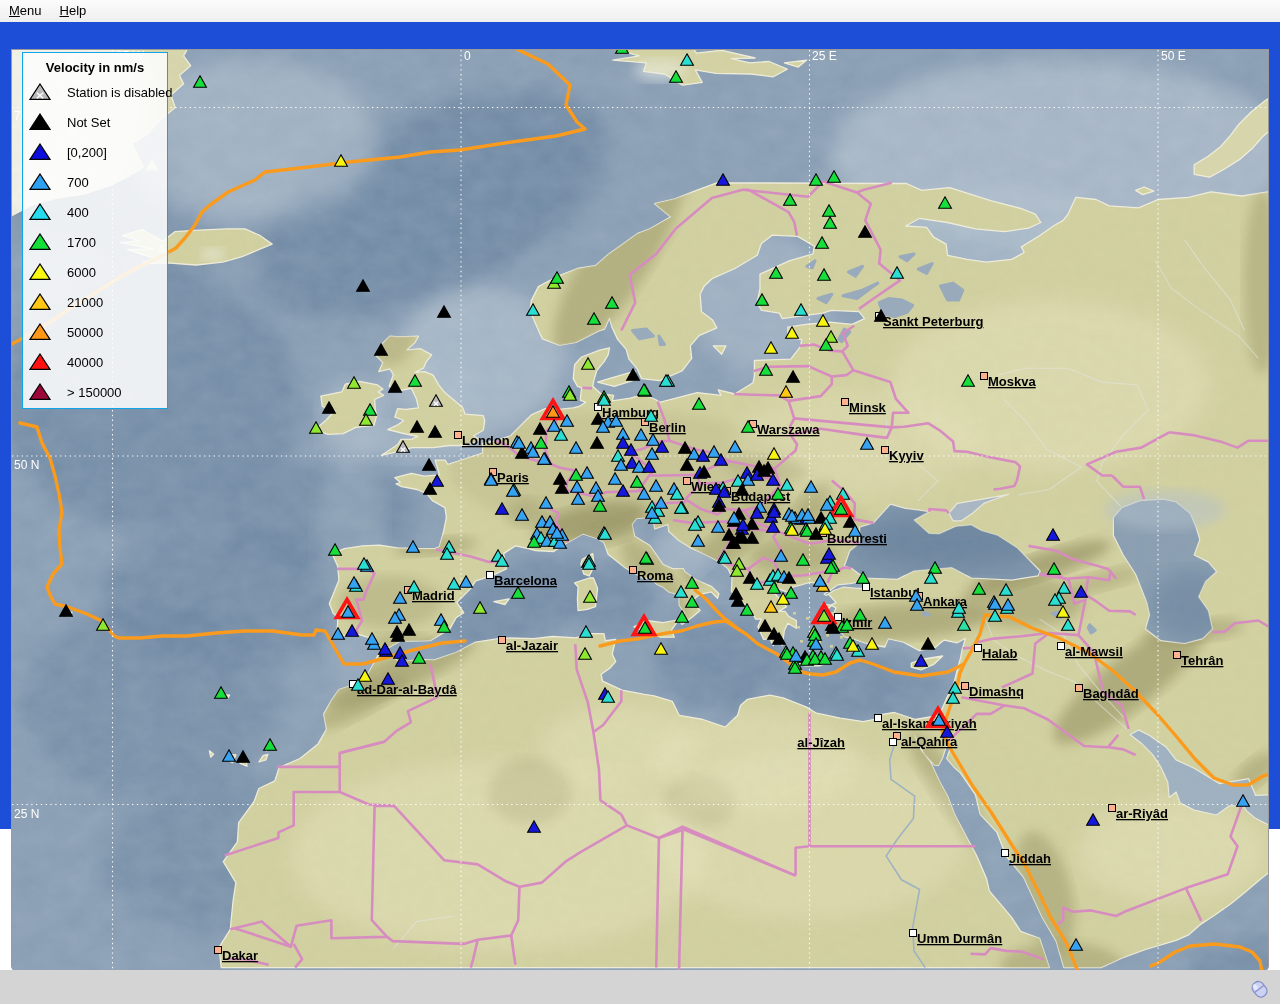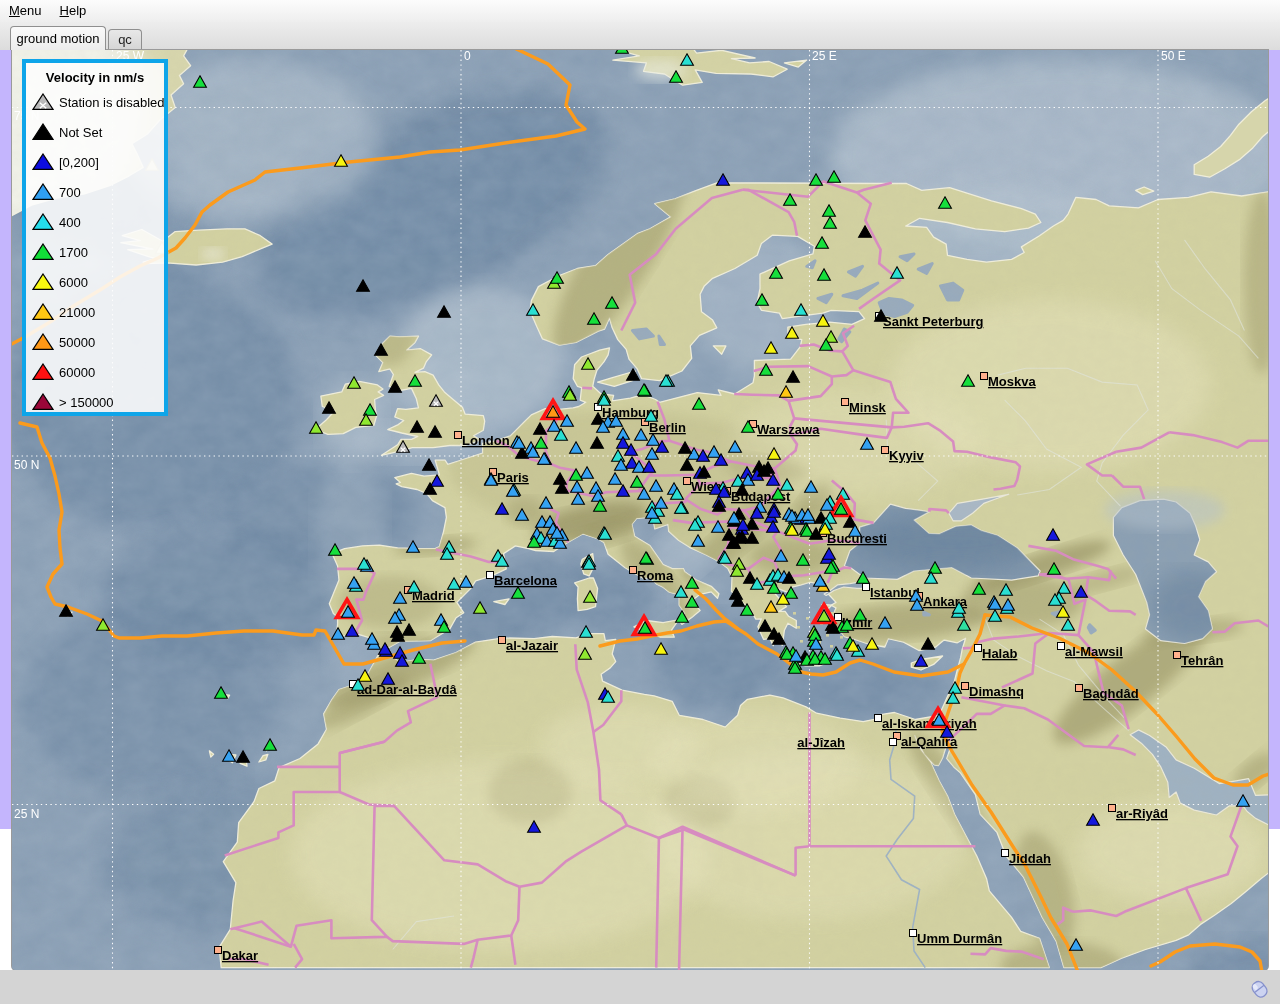--- a/index.html
+++ b/index.html
@@ -1,40 +1,36 @@
 <!DOCTYPE html>
 <html><head><meta charset="utf-8"><style>
 * { margin:0; padding:0; box-sizing:border-box; }
 html,body { width:1280px; height:1004px; overflow:hidden; font-family:"Liberation Sans", sans-serif; }
-#win { position:relative; width:1280px; height:829px; background:#c4b5fd; }
+#win { position:relative; width:1280px; height:829px; background:#1d4ed8; }
 #menubar { position:absolute; left:0; top:0; width:1280px; height:22px;
   background:linear-gradient(#fcfcfc,#eeeeee); font-size:13px; color:#000; }
 #menubar span { display:inline-block; padding:3px 9px; }
 #menubar u { text-decoration:underline; }
 #tabzone { position:absolute; left:0; top:22px; width:1280px; height:28px; background:linear-gradient(#ededed,#dcdcdc); }
 .tab { position:absolute; bottom:0; border:1px solid #8f8f8f; border-bottom:none; border-radius:4px 4px 0 0; font-size:13px; }
 #tab1 { left:10px; height:24px; width:96px; background:linear-gradient(#fafafa,#ececec); text-align:center; padding-top:4px; z-index:2; }
 #tab2 { left:108px; height:21px; width:34px; background:linear-gradient(#e8e8e8,#d5d5d5); text-align:center; padding-top:2px; color:#222; }
 #map { position:absolute; left:12px; top:50px; width:1256px; height:920px; border-radius:0 0 4px 4px;
   box-shadow: 0 0 0 1px #9a9a9a, 0 2px 0 0 #fdfdfd; overflow:hidden; background:#8b9fb4; }
-#legend { position:absolute; left:22px; top:59px; width:146px; height:357px; background:rgba(253,253,253,0.88);
-  border:4px solid #0ea5e9; font-size:13px; color:#000; }
+#legend { position:absolute; left:22px; top:52px; width:146px; height:357px; background:rgba(253,253,253,0.88);
+  border:1px solid #0ea5e9; font-size:13px; color:#000; }
 #legend h3 { font-size:13px; text-align:center; margin-top:7px; margin-bottom:2px; font-weight:bold; }
-.lrow { display:flex; align-items:center; gap:5px; padding:6px 0 6px 6px; height:30px; }
+.lrow { display:flex; align-items:center; gap:16px; padding:6px 0 6px 6px; height:30px; }
 .lrow span { white-space:nowrap; }
 #statusbar { position:absolute; left:0; top:970px; width:1280px; height:34px; background:#d4d4d4; }
 #sicon { position:absolute; right:8px; bottom:4px; }
 </style></head>
 <body>
 <div id="win">
 <div id="menubar"><span><u>M</u>enu</span><span><u>H</u>elp</span></div>
-<div id="tabzone">
-      <div class="tab" id="tab1">ground motion</div>
-      <div class="tab" id="tab2">qc</div>
-    </div>
 <div id="map"><svg width="1256" height="920" viewBox="0 0 1256 920">
 <defs>
 <filter id="b6">
             <feGaussianBlur stdDeviation="6"></feGaussianBlur>
           </filter>
 <filter id="b10">
             <feGaussianBlur stdDeviation="10"></feGaussianBlur>
           </filter>
 <filter id="b14">
             <feGaussianBlur stdDeviation="14"></feGaussianBlur>
@@ -828,21 +824,21 @@
 <div class="lrow">
         <svg width="22" height="18" style="flex:0 0 22px">
           <path d="M11,1 L21,16.4 L1,16.4 Z" fill="#ff9816" stroke="#000" stroke-width="1.2"></path>
         </svg>
         <span>50000</span>
       </div>
 <div class="lrow">
         <svg width="22" height="18" style="flex:0 0 22px">
           <path d="M11,1 L21,16.4 L1,16.4 Z" fill="#ff1111" stroke="#000" stroke-width="1.2"></path>
         </svg>
-        <span>60000</span>
+        <span>40000</span>
       </div>
 <div class="lrow">
         <svg width="22" height="18" style="flex:0 0 22px">
           <path d="M11,1 L21,16.4 L1,16.4 Z" fill="#9b0739" stroke="#000" stroke-width="1.2"></path>
         </svg>
         <span>&gt; 150000</span>
       </div>
     </div>
 <div id="statusbar">
       <svg id="sicon" width="24" height="24" viewBox="0 0 24 24">

